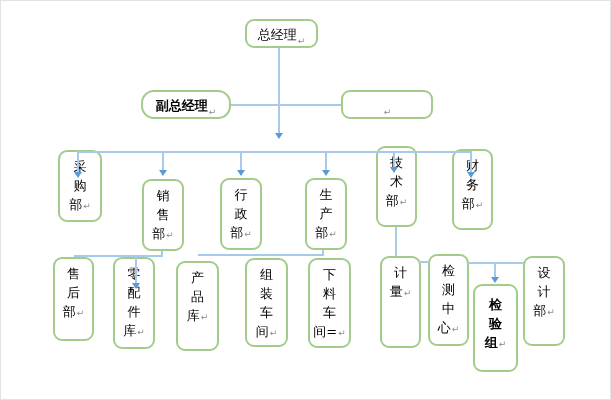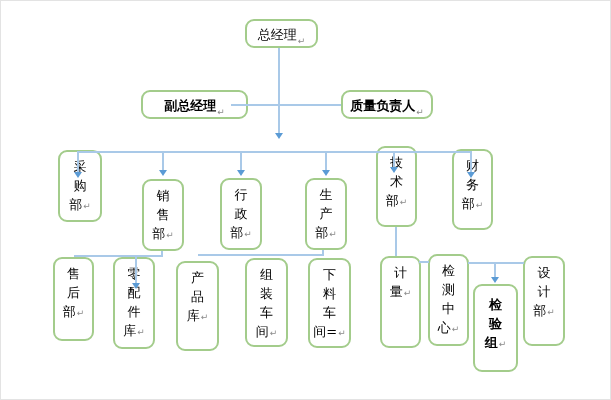--- a/index.html
+++ b/index.html
@@ -30,26 +30,25 @@
 </head>
 <body>
 
 <div id="canvas">
 
   <div class="node hnode" style="left:244px;top:18px;width:73px;height:29px;">
     <span class="label">总经理</span>
       <span class="rmark">↵</span>
   </div>
 
-  <div class="node hnode bold" style="left:140px;top:89px;width:107px;height:29px;">
+  <div class="node hnode bold" style="left:140px;top:89px;width:90px;height:29px;border-radius:13px;">
     <span class="label">副总经理</span>
       <span class="rmark">↵</span>
   </div>
   <div class="node hnode bold" style="left:340px;top:89px;width:92px;height:29px;">
-    <span class="label">质量负责人</span>
       <span class="rmark">↵</span>
   </div>
 
   <div class="node vnode" style="left:57px;top:149px;width:44px;height:72px;">
     <span><span class="label">采
 购
 部</span><span class="rmark">↵</span></span>
   </div>
   <div class="node vnode" style="left:141px;top:178px;width:42px;height:72px;">
     <span><span class="label">销

